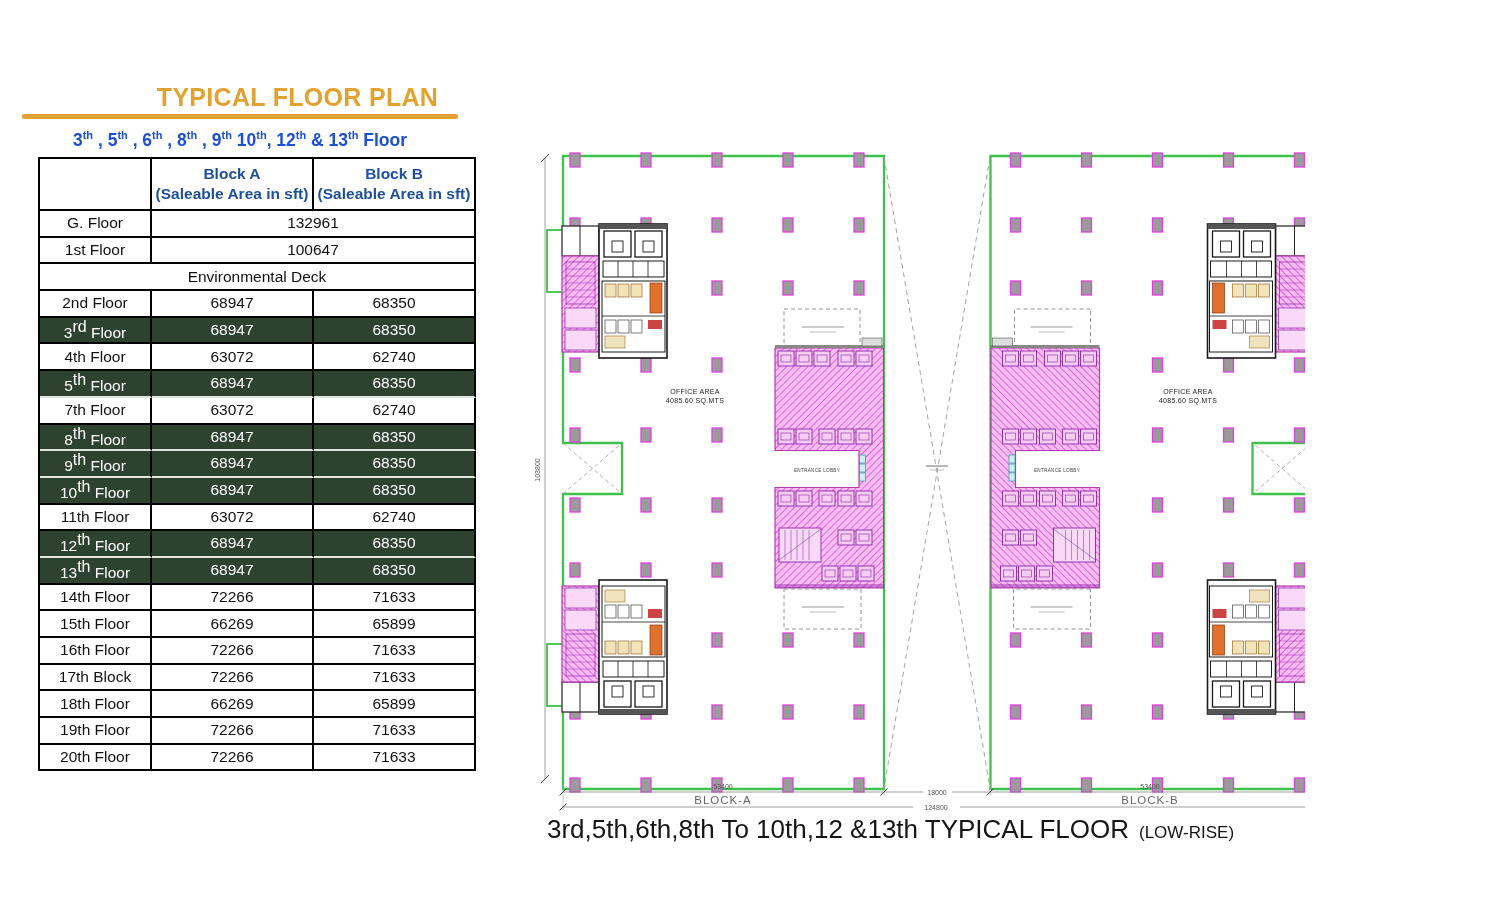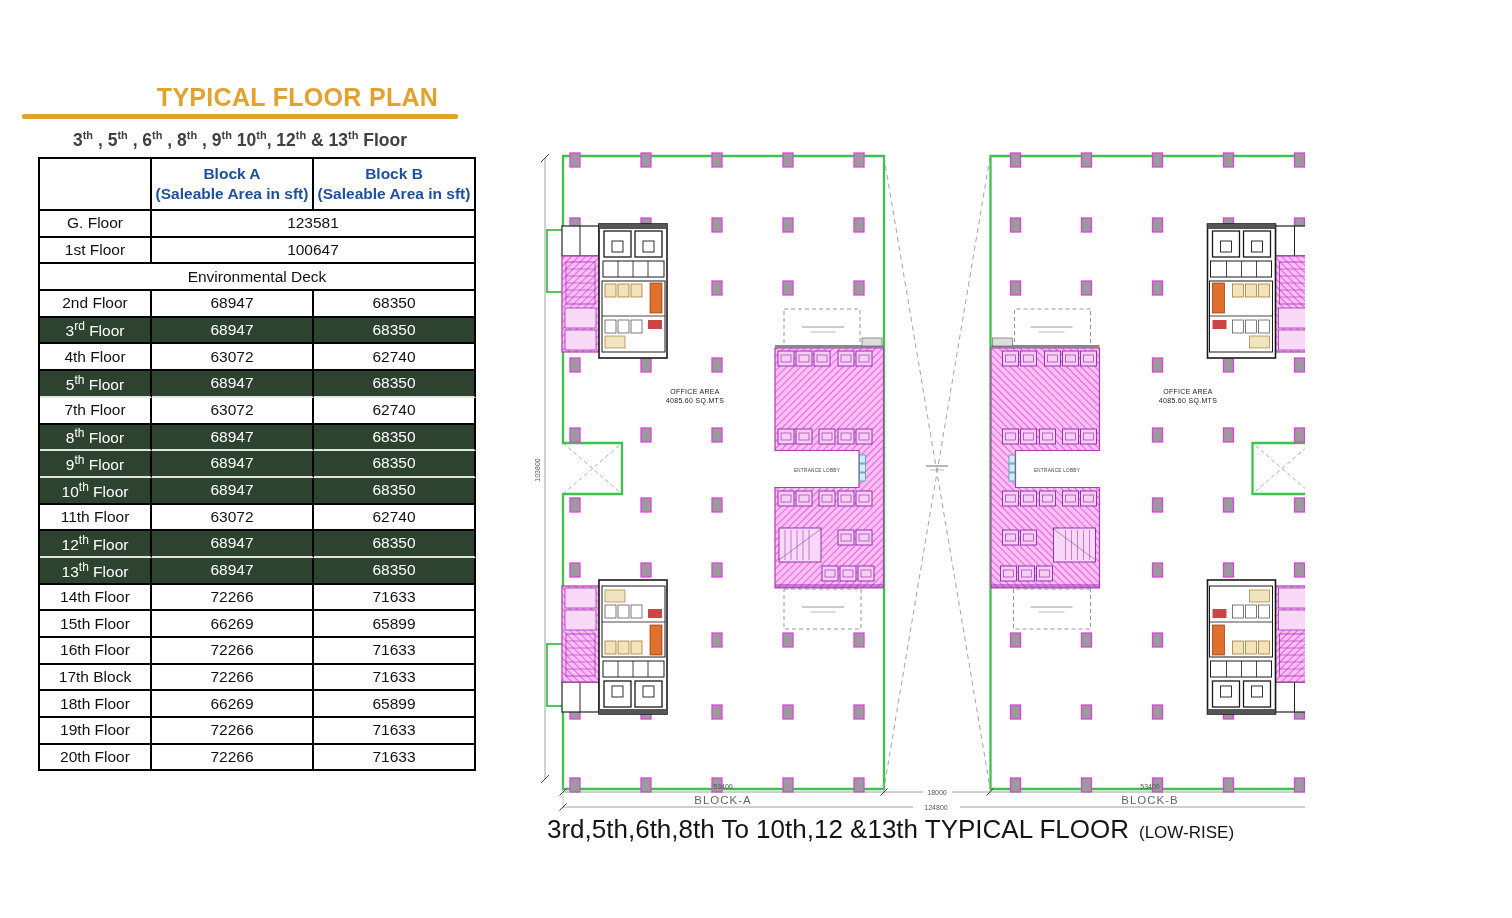--- a/index.html
+++ b/index.html
@@ -3,32 +3,32 @@
 <meta charset="utf-8">
 <style>
   html,body{margin:0;padding:0;background:#fff;}
   .page{position:relative;width:1305px;height:918px;background:#fff;overflow:hidden;
         font-family:"Liberation Sans",sans-serif;}
   .title{position:absolute;left:60px;top:83px;width:475px;text-align:center;
          font-size:25px;font-weight:700;color:#e2a231;letter-spacing:.3px;}
   .title-underline{position:absolute;left:22px;top:114px;width:436px;height:4.5px;
          background:#e2a231;border-radius:2px;}
   .subtitle{position:absolute;left:20px;top:122px;width:440px;text-align:center;
-         font-size:17.5px;font-weight:700;color:#404040;line-height:26px;}
+         font-size:17.5px;font-weight:700;color:#1d4ed8;line-height:26px;}
   .subtitle sup{font-size:11px;}
   table.floor-table{position:absolute;left:38px;top:157px;width:436px;
          border-collapse:separate;border-spacing:0;table-layout:fixed;
          border-top:2px solid #000;border-left:2px solid #000;
          font-size:15.5px;color:#111;}
   .floor-table th,.floor-table td{border-right:2px solid #000;border-bottom:2px solid #000;
          text-align:center;vertical-align:middle;padding:0 2px;}
   .floor-table th{color:#1e4f9c;font-weight:700;font-size:15.5px;line-height:20px;
          padding:5px 2px;height:40px;margin-top:28px;}
   .floor-table td{height:24.7px;line-height:1.05;}
-  .floor-table td sup{font-size:12px;}
+  .floor-table td sup{font-size:16px;}
   .floor-table tr.hl td{background:#2e432f;color:#fff;}
   .floor-table tr.hl.join td{border-bottom-color:#dfe7df;margin-left:40px;}
   svg.plan{position:absolute;left:520px;top:130px;width:1000px;height:745px;}
   svg text{font-family:"Liberation Sans",sans-serif;}
 </style>
 </head>
 <body>
 
 <div class="page">
 
@@ -45,21 +45,21 @@
     <thead>
       <tr>
         <th></th>
         <th><span>Block A</span><br><span>(Saleable Area in sft)</span></th>
         <th><span>Block B</span><br><span>(Saleable Area in sft)</span></th>
       </tr>
     </thead>
     <tbody>
         <tr>
           <td>G. Floor</td>
-          <td colspan="2">123581</td>
+          <td colspan="2">132961</td>
         </tr>
         <tr>
           <td>1st Floor</td>
           <td colspan="2">100647</td>
         </tr>
         <tr>
           <td colspan="3">Environmental Deck</td>
         </tr>
         <tr>
           <td>2nd Floor</td>

